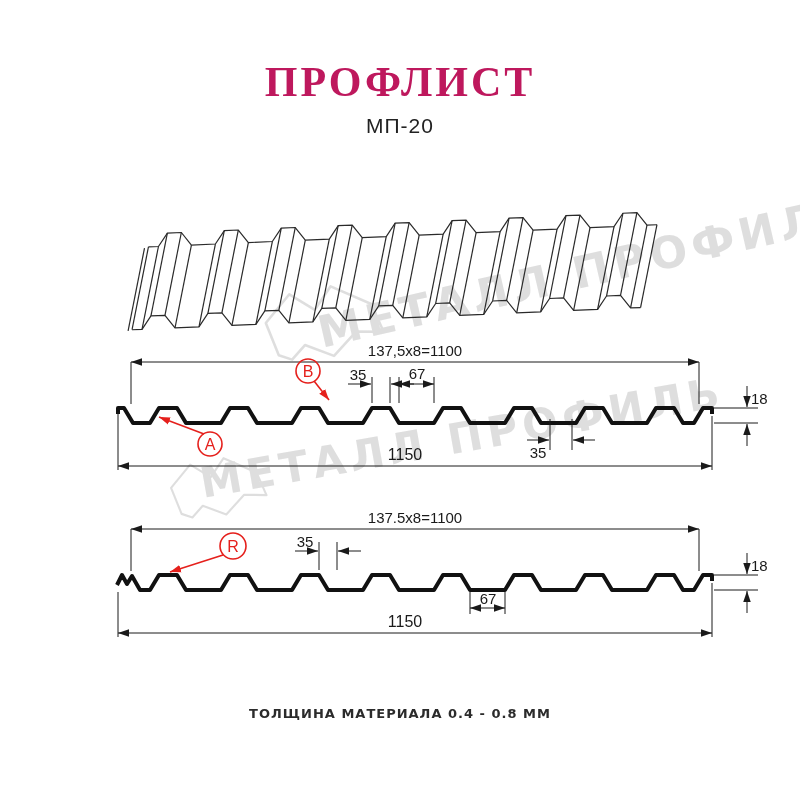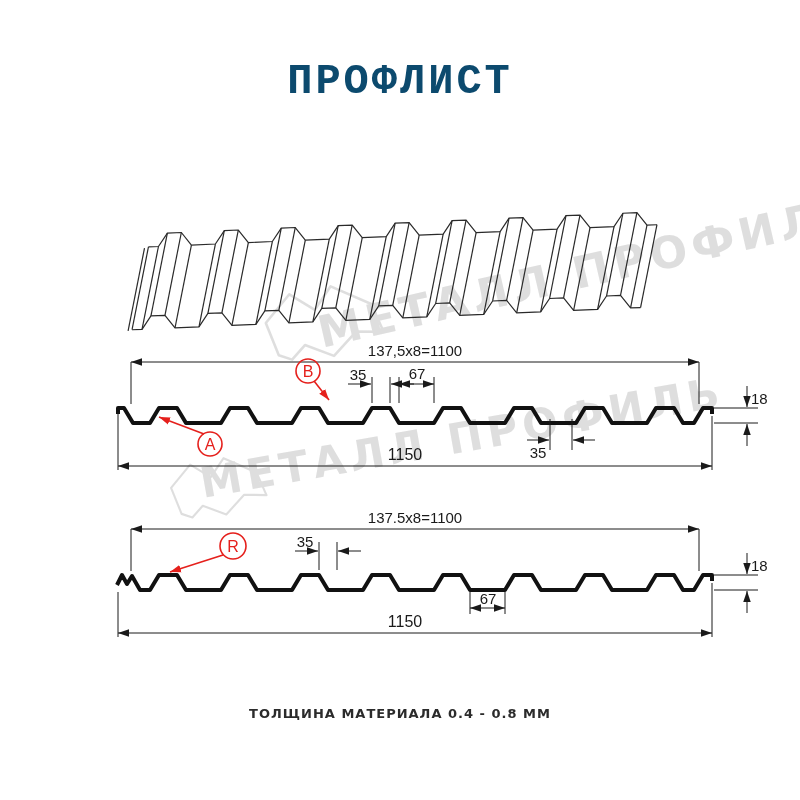--- a/index.html
+++ b/index.html
@@ -1,20 +1,20 @@
 <!DOCTYPE html>
 <html><head>
 <meta charset="utf-8">
 <style>
   html,body{margin:0;padding:0;background:#fff;}
   .page{position:relative;width:800px;height:800px;background:#fff;overflow:hidden;
         font-family:"Liberation Sans",sans-serif;}
   .hdr{position:absolute;top:58px;left:0;width:800px;text-align:center;}
-  .title{font-size:42px;font-weight:bold;letter-spacing:3px;color:#0c4a6e;
-         font-family:Liberation Mono, monospace;}
+  .title{font-size:42px;font-weight:bold;letter-spacing:3px;color:#be185d;
+         font-family:Liberation Serif, serif;}
   .subtitle{margin-top:8px;font-size:21px;font-weight:500;letter-spacing:1px;color:#222;}
   .ftr{position:absolute;top:706px;left:0;width:800px;text-align:center;
        font-size:13px;font-weight:bold;letter-spacing:1px;color:#2b2b2b;
        font-family:"DejaVu Sans","Liberation Sans",sans-serif;}
   svg{position:absolute;left:0;top:0;}
   .dt{font-family:"Liberation Sans",sans-serif;font-size:15px;fill:#1a1a1a;}
   .dt16{font-family:"Liberation Sans",sans-serif;font-size:16px;fill:#1a1a1a;}
   .rl{font-family:"Liberation Sans",sans-serif;font-size:16px;fill:#e5201c;}
   .wmt{font-family:"DejaVu Sans","Liberation Sans",sans-serif;font-weight:bold;
        fill:#c9c9c9;letter-spacing:5px;}
@@ -24,20 +24,21 @@
   .sheet{stroke:#2a2a2a;stroke-width:1.2;fill:none;}
   .wml{stroke:#c9c9c9;stroke-width:2.5;fill:none;stroke-linejoin:round;}
 </style>
 </head>
 <body>
 
 <div class="page">
 
   <div class="hdr">
     <div class="title">ПРОФЛИСТ</div>
+    <div class="subtitle">МП-20</div>
   </div>
 
   <svg width="800" height="800" viewBox="0 0 800 800">
     <defs>
       <marker id="ah" viewBox="0 0 10 8" refX="10" refY="4" markerWidth="11" markerHeight="9" markerUnits="userSpaceOnUse" orient="auto-start-reverse">
         <path d="M10,4 L0,0.6 L0,7.4 Z" fill="#1a1a1a"></path>
       </marker>
       <marker id="ahr" viewBox="0 0 10 8" refX="10" refY="4" markerWidth="11" markerHeight="9" markerUnits="userSpaceOnUse" orient="auto-start-reverse">
         <path d="M10,4 L0,0.6 L0,7.4 Z" fill="#e5201c"></path>
       </marker>

